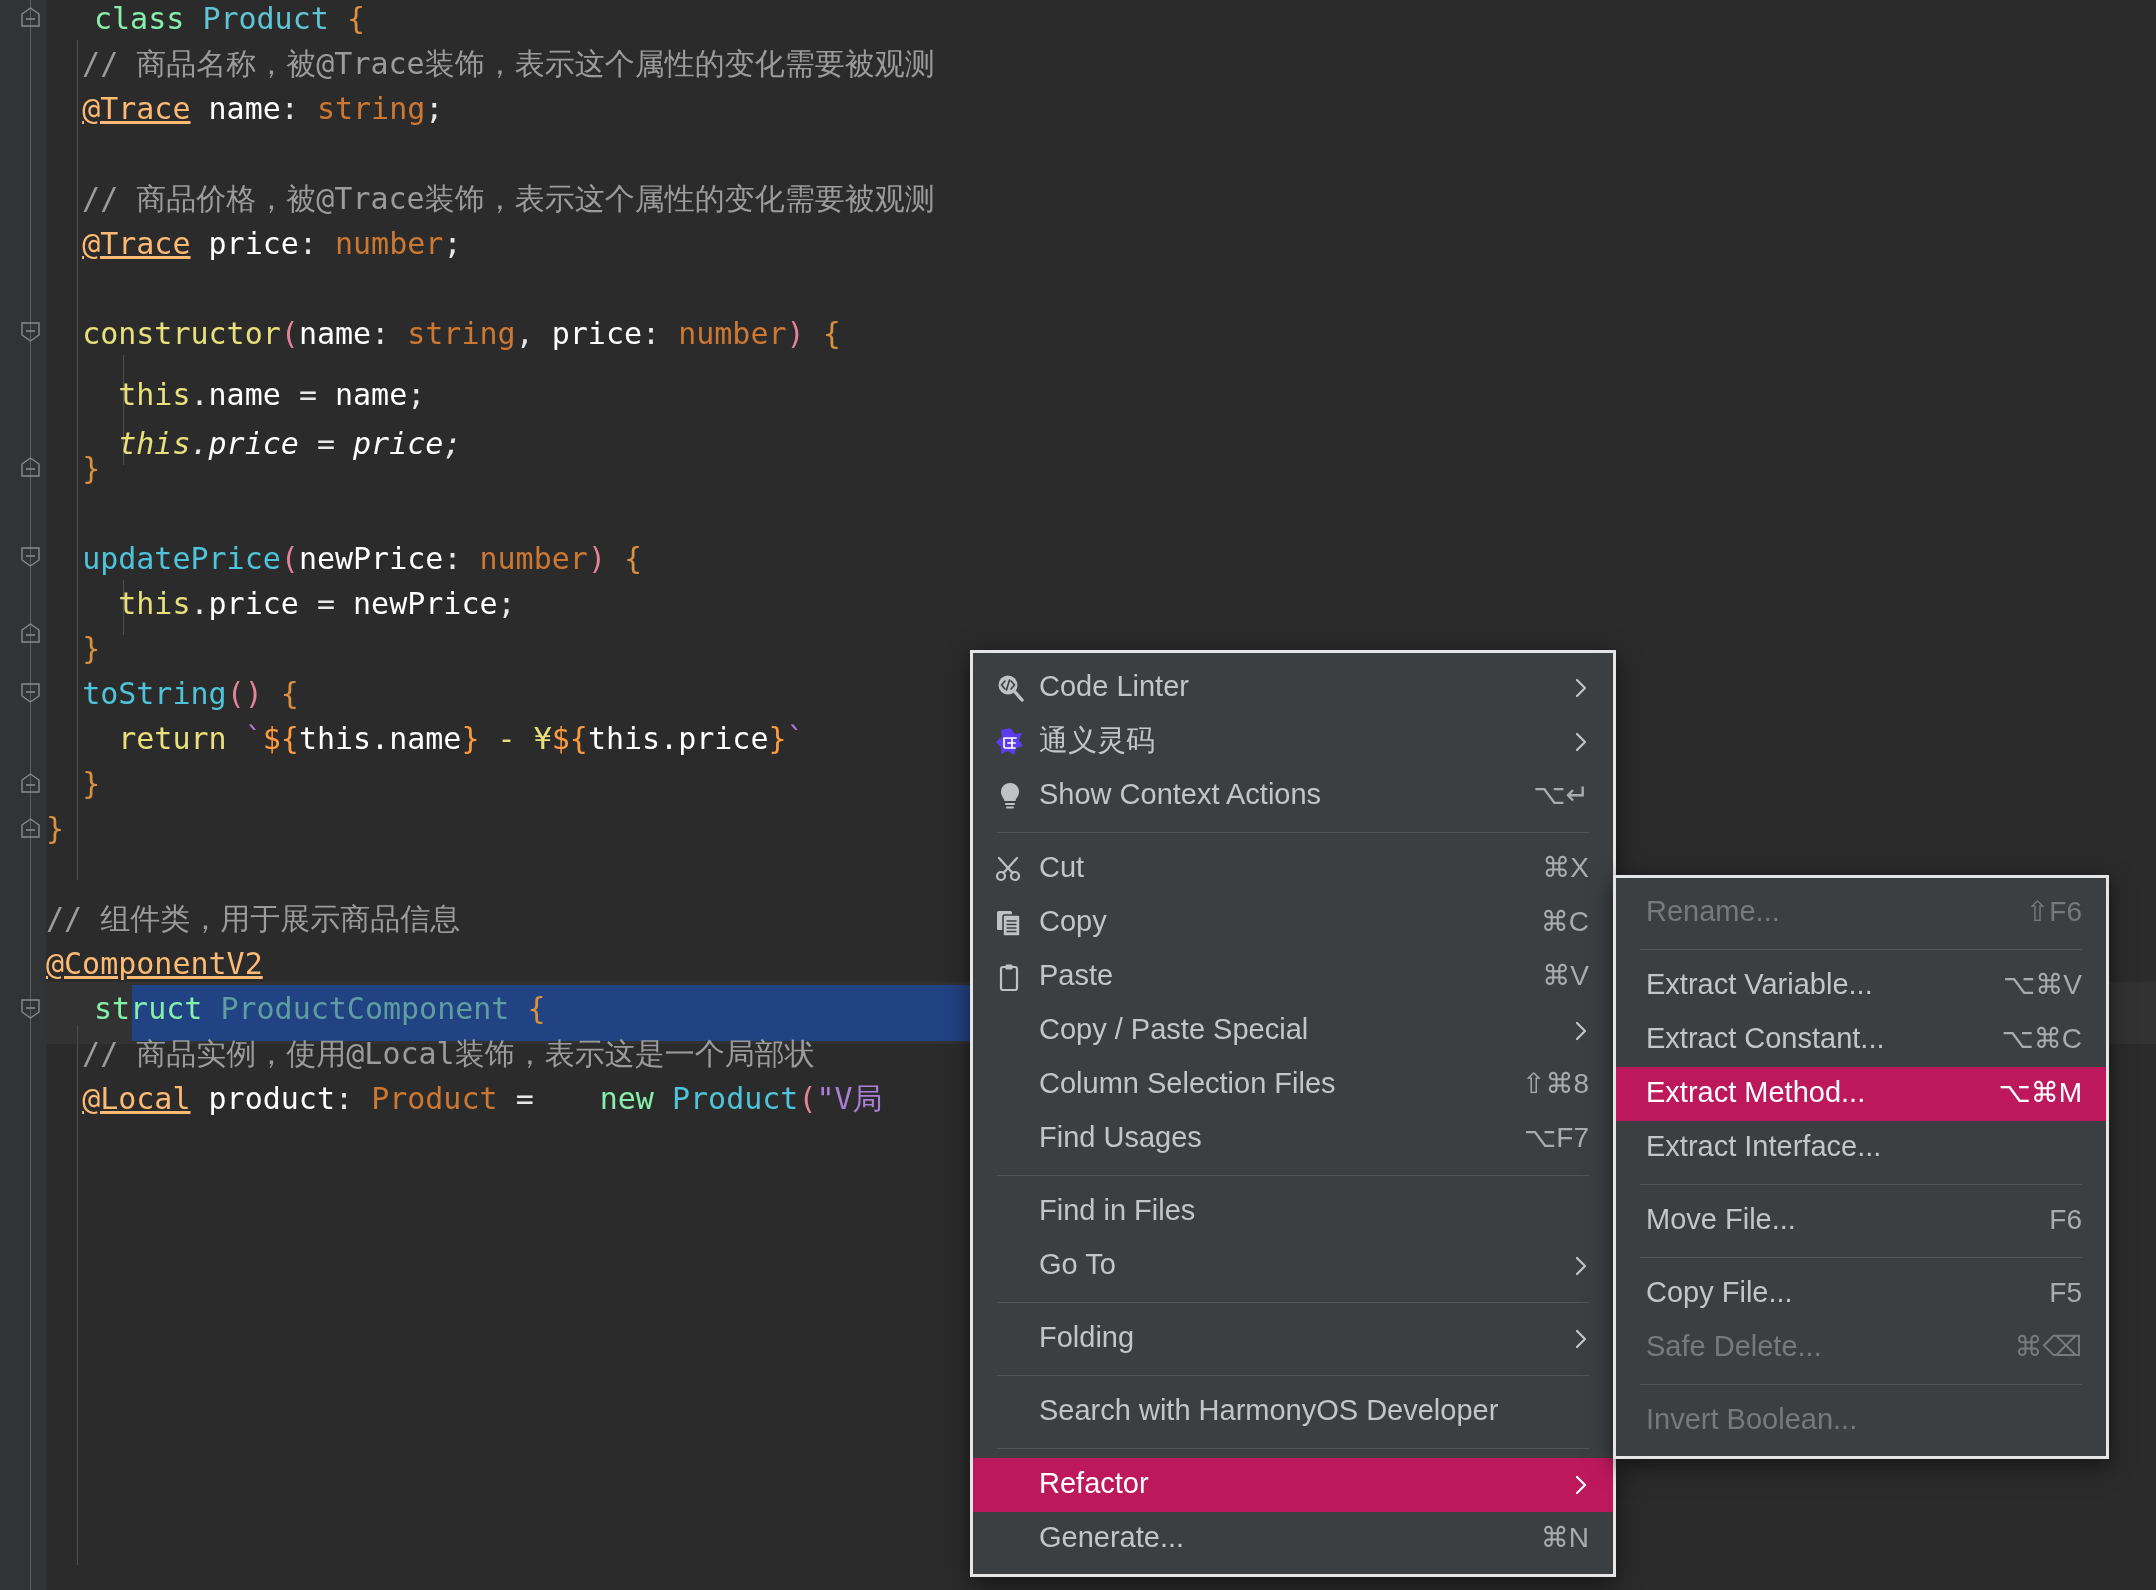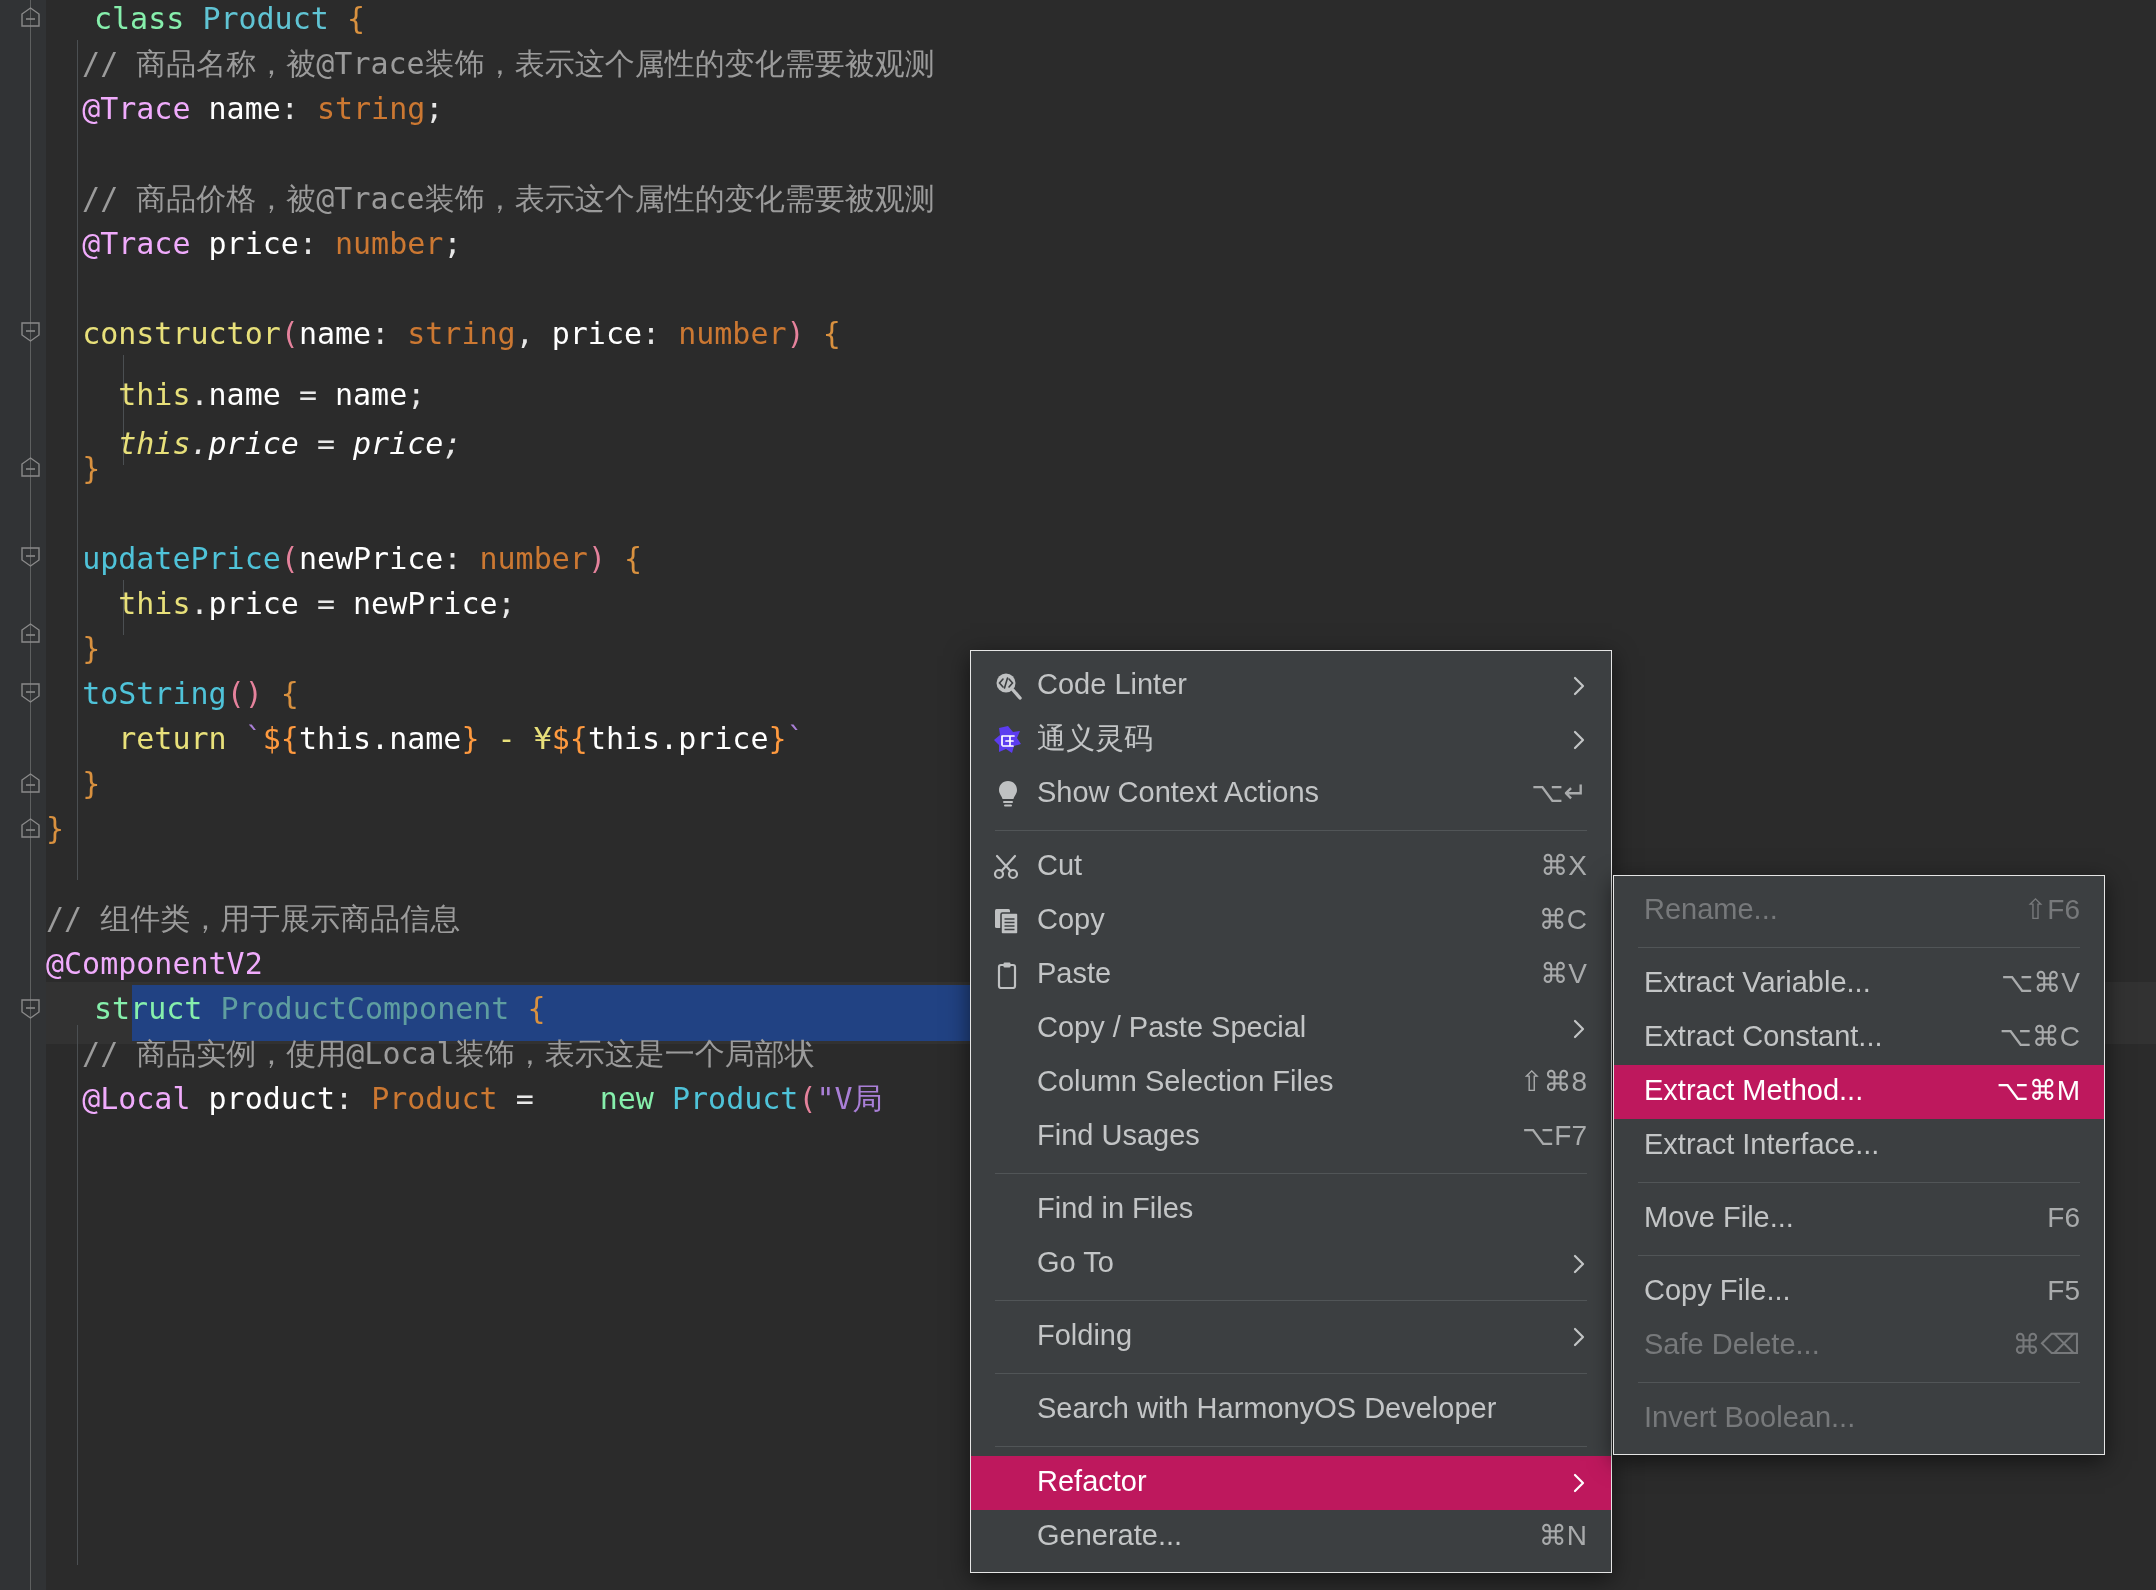--- a/index.html
+++ b/index.html
@@ -34,21 +34,21 @@
     white-space:pre;
   }
   .ln{position:absolute;left:0;height:62px;white-space:pre;}
 
   .indent-guide{position:absolute;width:1px;background:#4b4f52;}
 
   
   .kw{color:#86efac;margin-left:48px;}
   .kwy{color:#e8e07a;}
   .cmt{color:#9b9b9b;}
-  .anno{color:#f0abfc;}
+  .anno{color:#fdba74;text-decoration:underline;}
   .cls{color:#60c4d4;}
   .cls2{color:#5f9ea0;}
   .typ{color:#cc7832;}
   .plain{color:#e8e8e8;}
   .this{color:#e8e07a;}
   .paren{color:#e5829c;}
   .brace{color:#d9913f;}
   .str{color:#a97fd6;}
   .tick{color:#a97fd6;}
   .dollar{color:#ff9a3f;}
@@ -61,21 +61,21 @@
     position:absolute;left:132px;height:56px;background:#214283;
   }
   .caretline{
     position:absolute;left:46px;right:0;height:62px;background:#323232;
   }
 
   
   .menu{
     position:absolute;
     background:#3c3f41;
-    border:1px solid #e5e5e5;
+    border:3px solid #e5e5e5;
     box-shadow:0 6px 22px rgba(0,0,0,.55);
     padding:8px 0;
     font-size:29px;
     color:#c3c5c6;
   }
   .mi{
     position:relative;display:flex;align-items:center;
     height:54px;padding:0 24px 0 22px;cursor:default;
   }
   .mi .ico{

